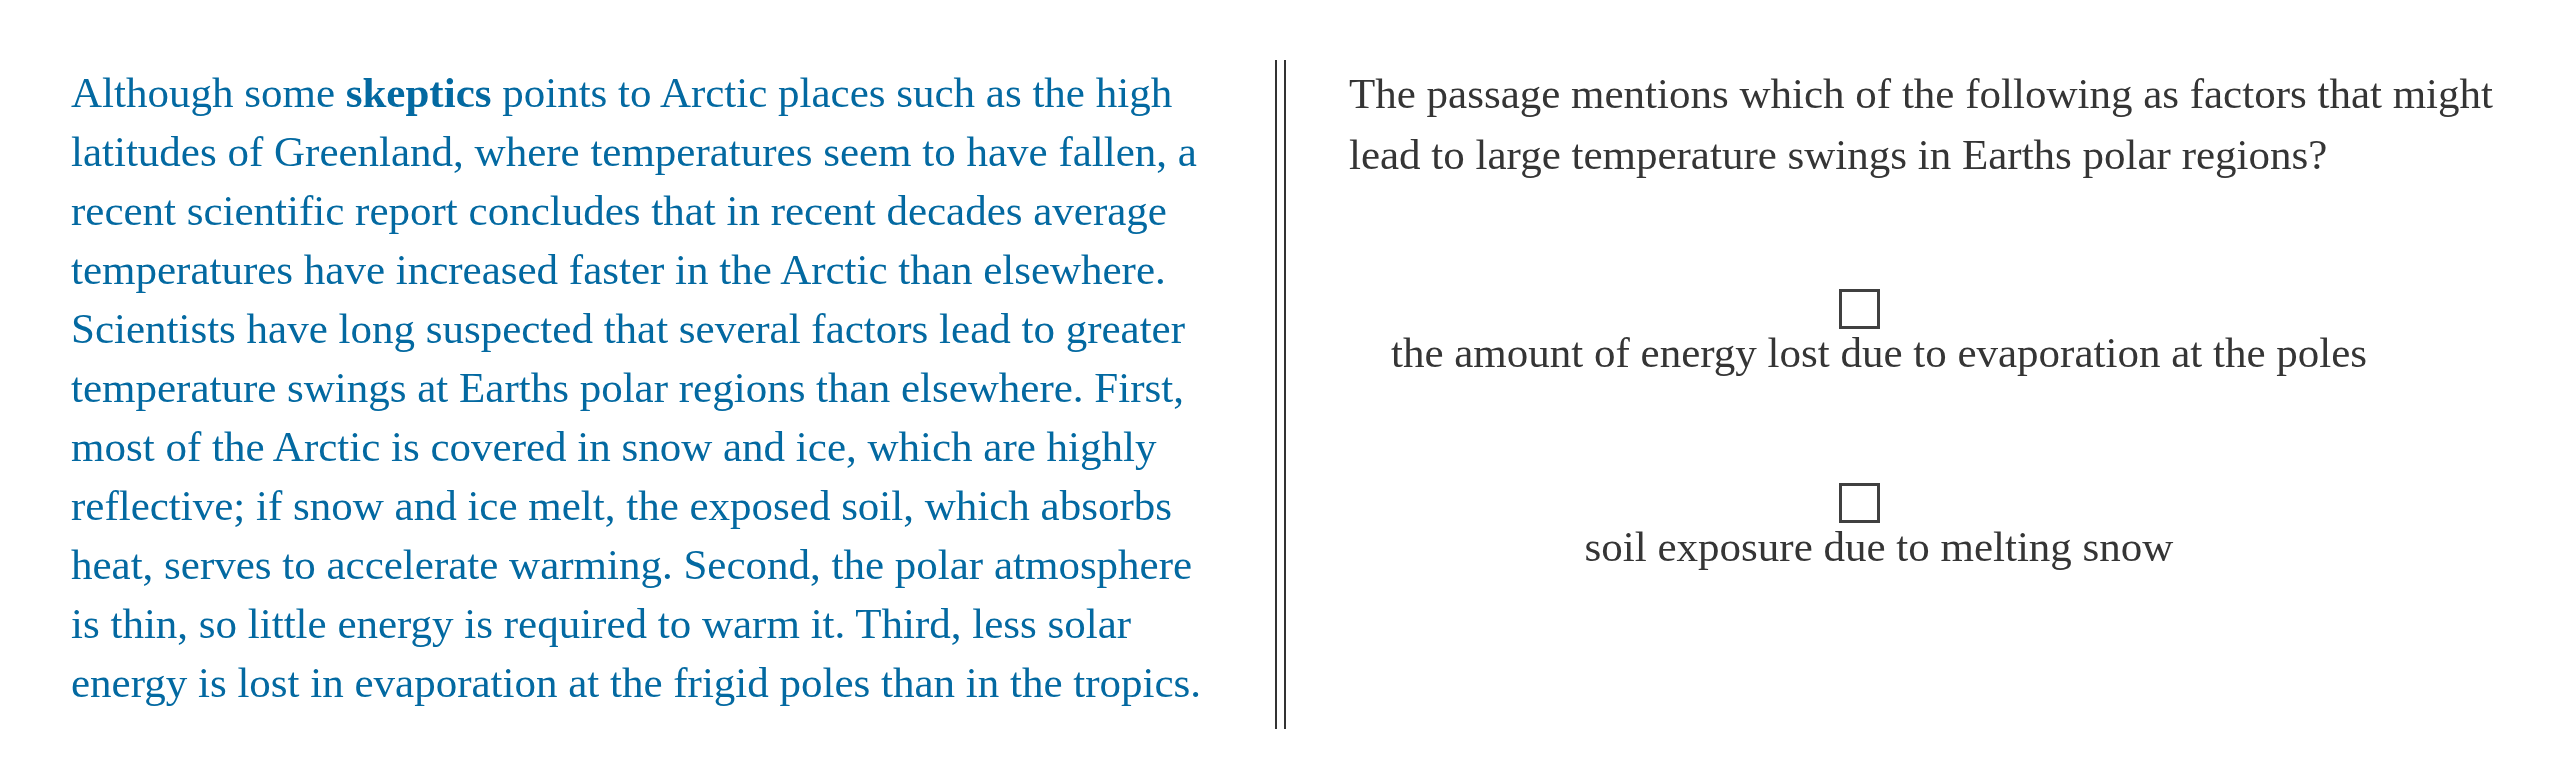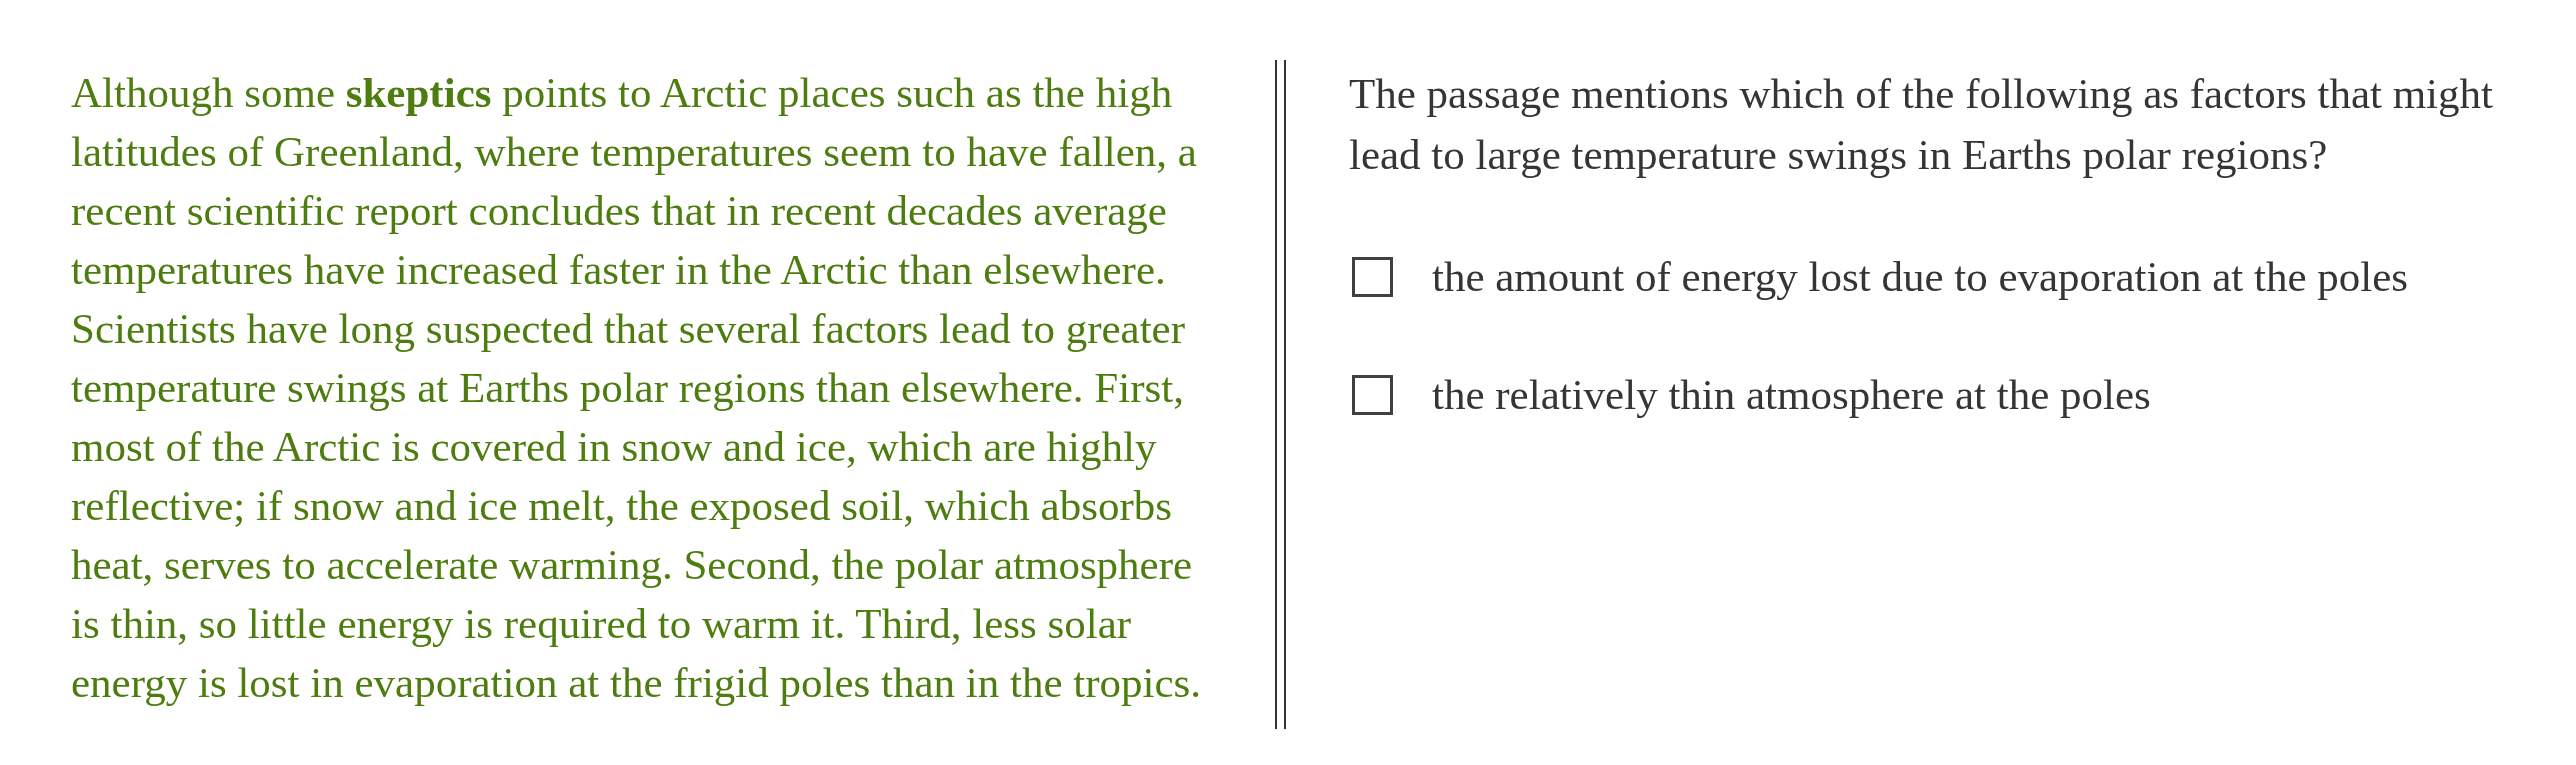--- a/index.html
+++ b/index.html
@@ -18,21 +18,21 @@
   }
   .passage-pane {
     position: absolute;
     left: 71px;
     top: 63px;
     width: 1133px;
   }
   .passage-text {
     font-size: 43px;
     line-height: 59px;
-    color: #4d7c0f;
+    color: #0369a1;
     text-align: left;
   }
   .passage-text b {
     font-weight: bold;
   }
   .column-divider {
     position: absolute;
     left: 1275px;
     top: 60px;
     width: 7.4px;
@@ -56,23 +56,24 @@
   .options-list {
     position: absolute;
     left: 1352px;
     top: 253px;
     display: flex;
     flex-direction: column;
     gap: 70px;
   }
   .option-row {
     display: flex;
-    flex-direction: row;
+    flex-direction: column;
     align-items: center;
     cursor: pointer;
+    margin-top: 36px;
   }
   .checkbox {
     width: 35px;
     height: 34px;
     border: 3.4px solid #404040;
     background: #ffffff;
     flex: 0 0 auto;
   }
   .option-label {
     margin-left: 39px;
@@ -97,22 +98,22 @@
     <div class="question-text">The passage mentions which of the following as factors that might lead to large temperature swings in Earths polar regions?</div>
   </div>
 
   <div class="options-list">
 
     <div class="option-row">
       <div class="checkbox"></div>
       <div class="option-label">the amount of energy lost due to evaporation at the poles</div>
     </div>
 
-
     <div class="option-row">
       <div class="checkbox"></div>
-      <div class="option-label">the relatively thin atmosphere at the poles</div>
+      <div class="option-label">soil exposure due to melting snow</div>
     </div>
+
 
   </div>
 
 </div>
 
 
 </body></html>

